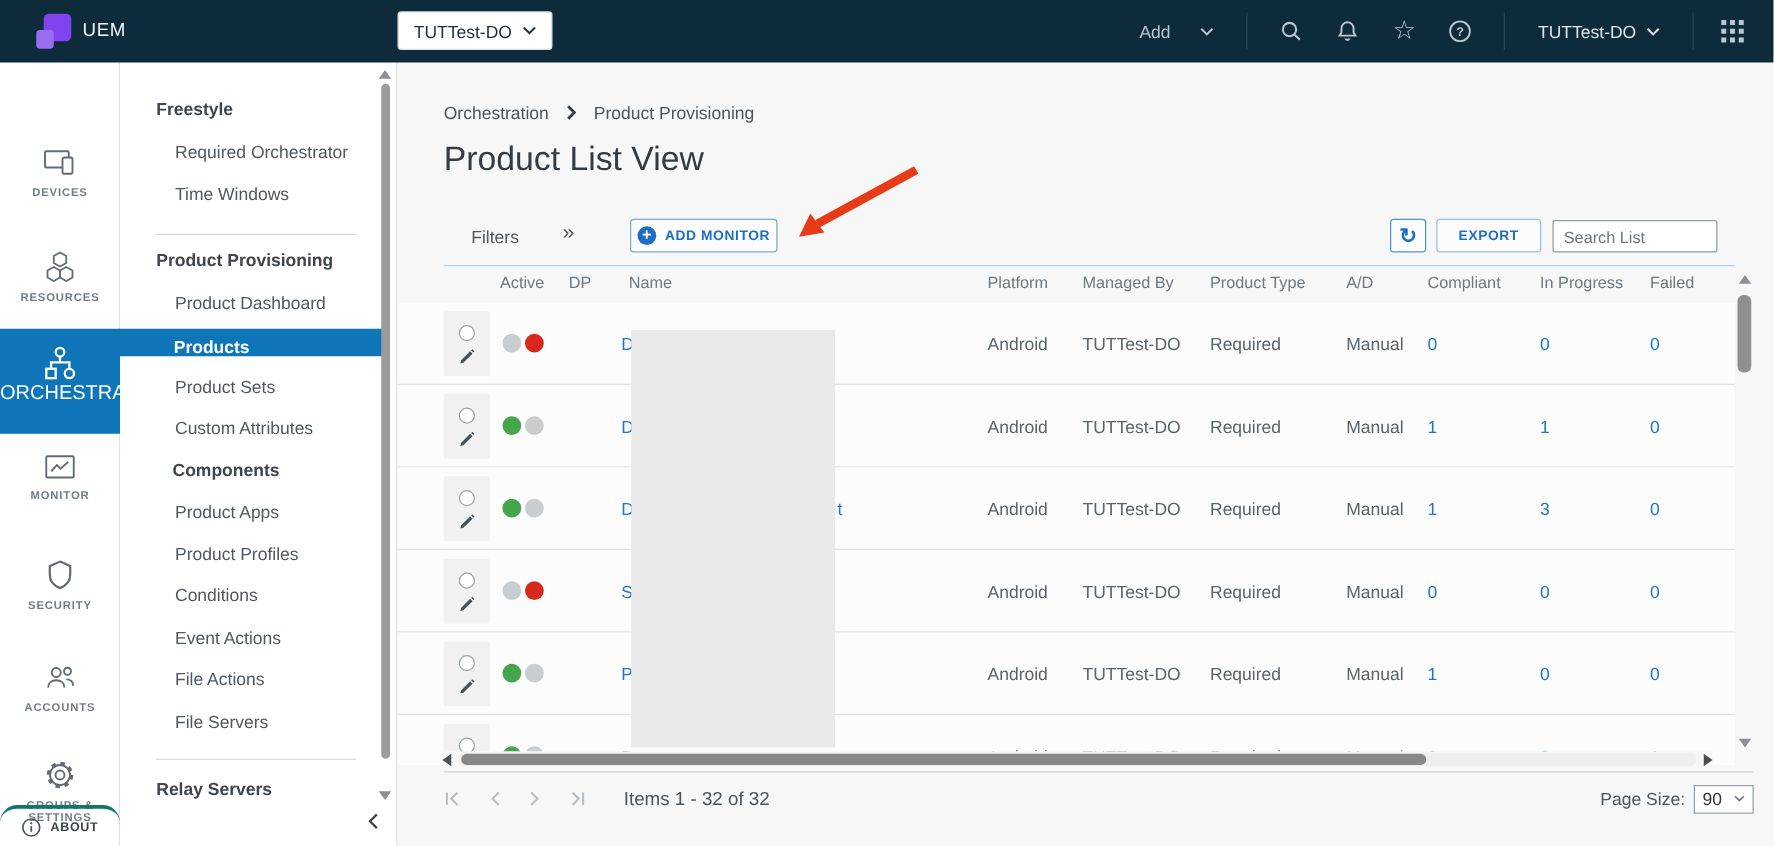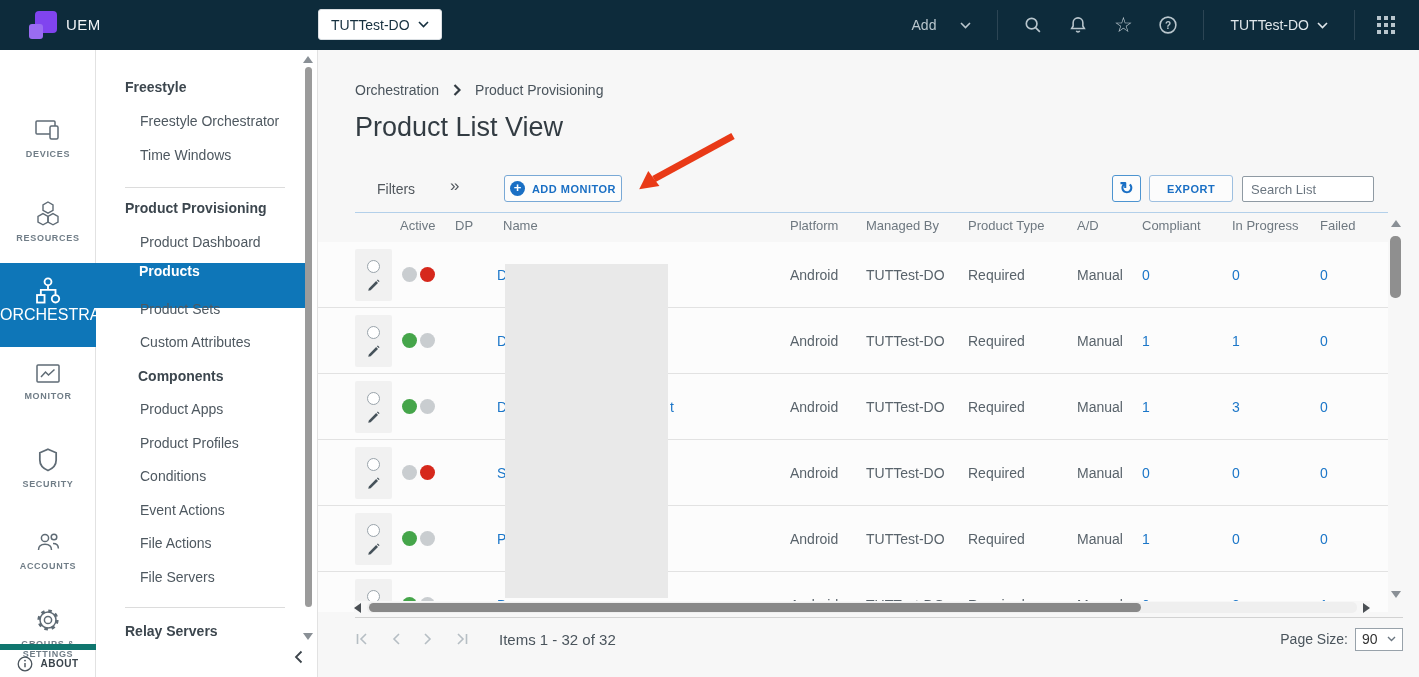--- a/index.html
+++ b/index.html
@@ -25,32 +25,32 @@
                box-shadow:7px 0,14px 0,0 7px,7px 7px,14px 7px,0 14px,7px 14px,14px 14px; margin:0 14px 14px 0; }
   .star-glyph { font-size:21px; line-height:20px; color:#b9c6cd; }
 
   
   .rail { position:absolute; left:0; top:50px; width:96px; height:627px; background:#fff; border-right:1px solid #e2e2e2; z-index:10; }
   .rail-item { position:absolute; left:0; width:96px; text-align:center; cursor:pointer; }
   .rail-item .lbl { display:block; margin:5px auto 0; width:80px; font-size:9px; letter-spacing:.7px; color:#707d87; font-weight:600; }
   .rail-item svg { display:block; margin:0 auto; }
   .rail-sel { position:absolute; left:0; top:213px; width:96px; height:84px; background:#0e76b8; }
   .rail-sel .lbl { color:#fff; }
-  .rail-about { position:absolute; left:0; bottom:0; width:96px; height:33px; border-top:6px solid #0f766e;
-                display:flex; align-items:center; justify-content:center; gap:7px; cursor:pointer; }
+  .rail-about { position:absolute; left:0; bottom:0; width:96px; height:33px; border-top:3px solid #0f766e;
+                display:flex; align-items:center; justify-content:center; gap:7px; cursor:pointer;border-radius:14px; }
   .rail-about .lbl { font-size:10px; font-weight:700; letter-spacing:.5px; color:#39434b; }
 
   
   .sidenav { position:absolute; left:96px; top:50px; width:222px; height:627px; background:#fff; border-right:1px solid #e2e2e2; z-index:9; }
   .sn { position:absolute; font-size:14px; color:#4e5860; cursor:pointer; white-space:nowrap; }
   .sn-header { left:29px; color:#3c464e; font-weight:600; }
   .sn-item { left:44px; }
   .sn-subheader { left:42px; color:#3c464e; font-weight:700; }
   .sn-divider { position:absolute; left:29px; right:32px; border-top:1px solid #dcdcdc; }
-  .sn-selected { position:absolute; left:0; top:213px; width:211px; height:45px; background:#0e76b8; display:flex; align-items:flex-start; cursor:pointer; }
+  .sn-selected { position:absolute; left:0; top:213px; width:211px; height:22px; background:#0e76b8; display:flex; align-items:flex-end; cursor:pointer; }
   .sn-selected span { margin-left:43px; color:#fff; font-weight:700; font-size:14px; }
   .sn-scroll { position:absolute; left:208px; top:0; width:9px; height:627px; }
   .sn-thumb { position:absolute; left:1px; top:17px; width:7px; height:540px; background:#9b9b9b; border-radius:4px; cursor:pointer; }
   .tri-up { width:0; height:0; border-left:5px solid transparent; border-right:5px solid transparent; border-bottom:7px solid #8a9096; }
   .tri-down { width:0; height:0; border-left:5px solid transparent; border-right:5px solid transparent; border-top:7px solid #8a9096; }
   .sn-up { position:absolute; left:207px; top:6px; cursor:pointer; }
   .sn-down { position:absolute; left:207px; top:583px; cursor:pointer; }
   .sn-collapse { position:absolute; left:198px; top:600px; cursor:pointer; }
 
   
@@ -252,21 +252,21 @@
           <circle cx="8" cy="8" r="6.8" fill="none" stroke="#4a545c" stroke-width="1.3"></circle>
           <line x1="8" y1="7" x2="8" y2="11.3" stroke="#4a545c" stroke-width="1.4"></line>
           <circle cx="8" cy="4.6" r="0.9" fill="#4a545c"></circle>
         </svg>
       <span class="lbl">ABOUT</span>
     </div>
   </div>
 
   <div class="sidenav">
     <div class="sn sn-header" style="top:29px">Freestyle</div>
-    <div class="sn sn-item" style="top:63px">Freestyle Orchestrator</div>
+    <div class="sn sn-item" style="top:63px">Required Orchestrator</div>
     <div class="sn sn-item" style="top:97px">Time Windows</div>
     <div class="sn-divider" style="top:137px"></div>
     <div class="sn sn-header" style="top:150px">Product Provisioning</div>
     <div class="sn sn-item" style="top:184px">Product Dashboard</div>
     <div class="sn-selected">
         <span>Products</span>
       </div>
     <div class="sn sn-item" style="top:251px">Product Sets</div>
     <div class="sn sn-item" style="top:284px">Custom Attributes</div>
     <div class="sn sn-subheader" style="top:318px">Components</div>

